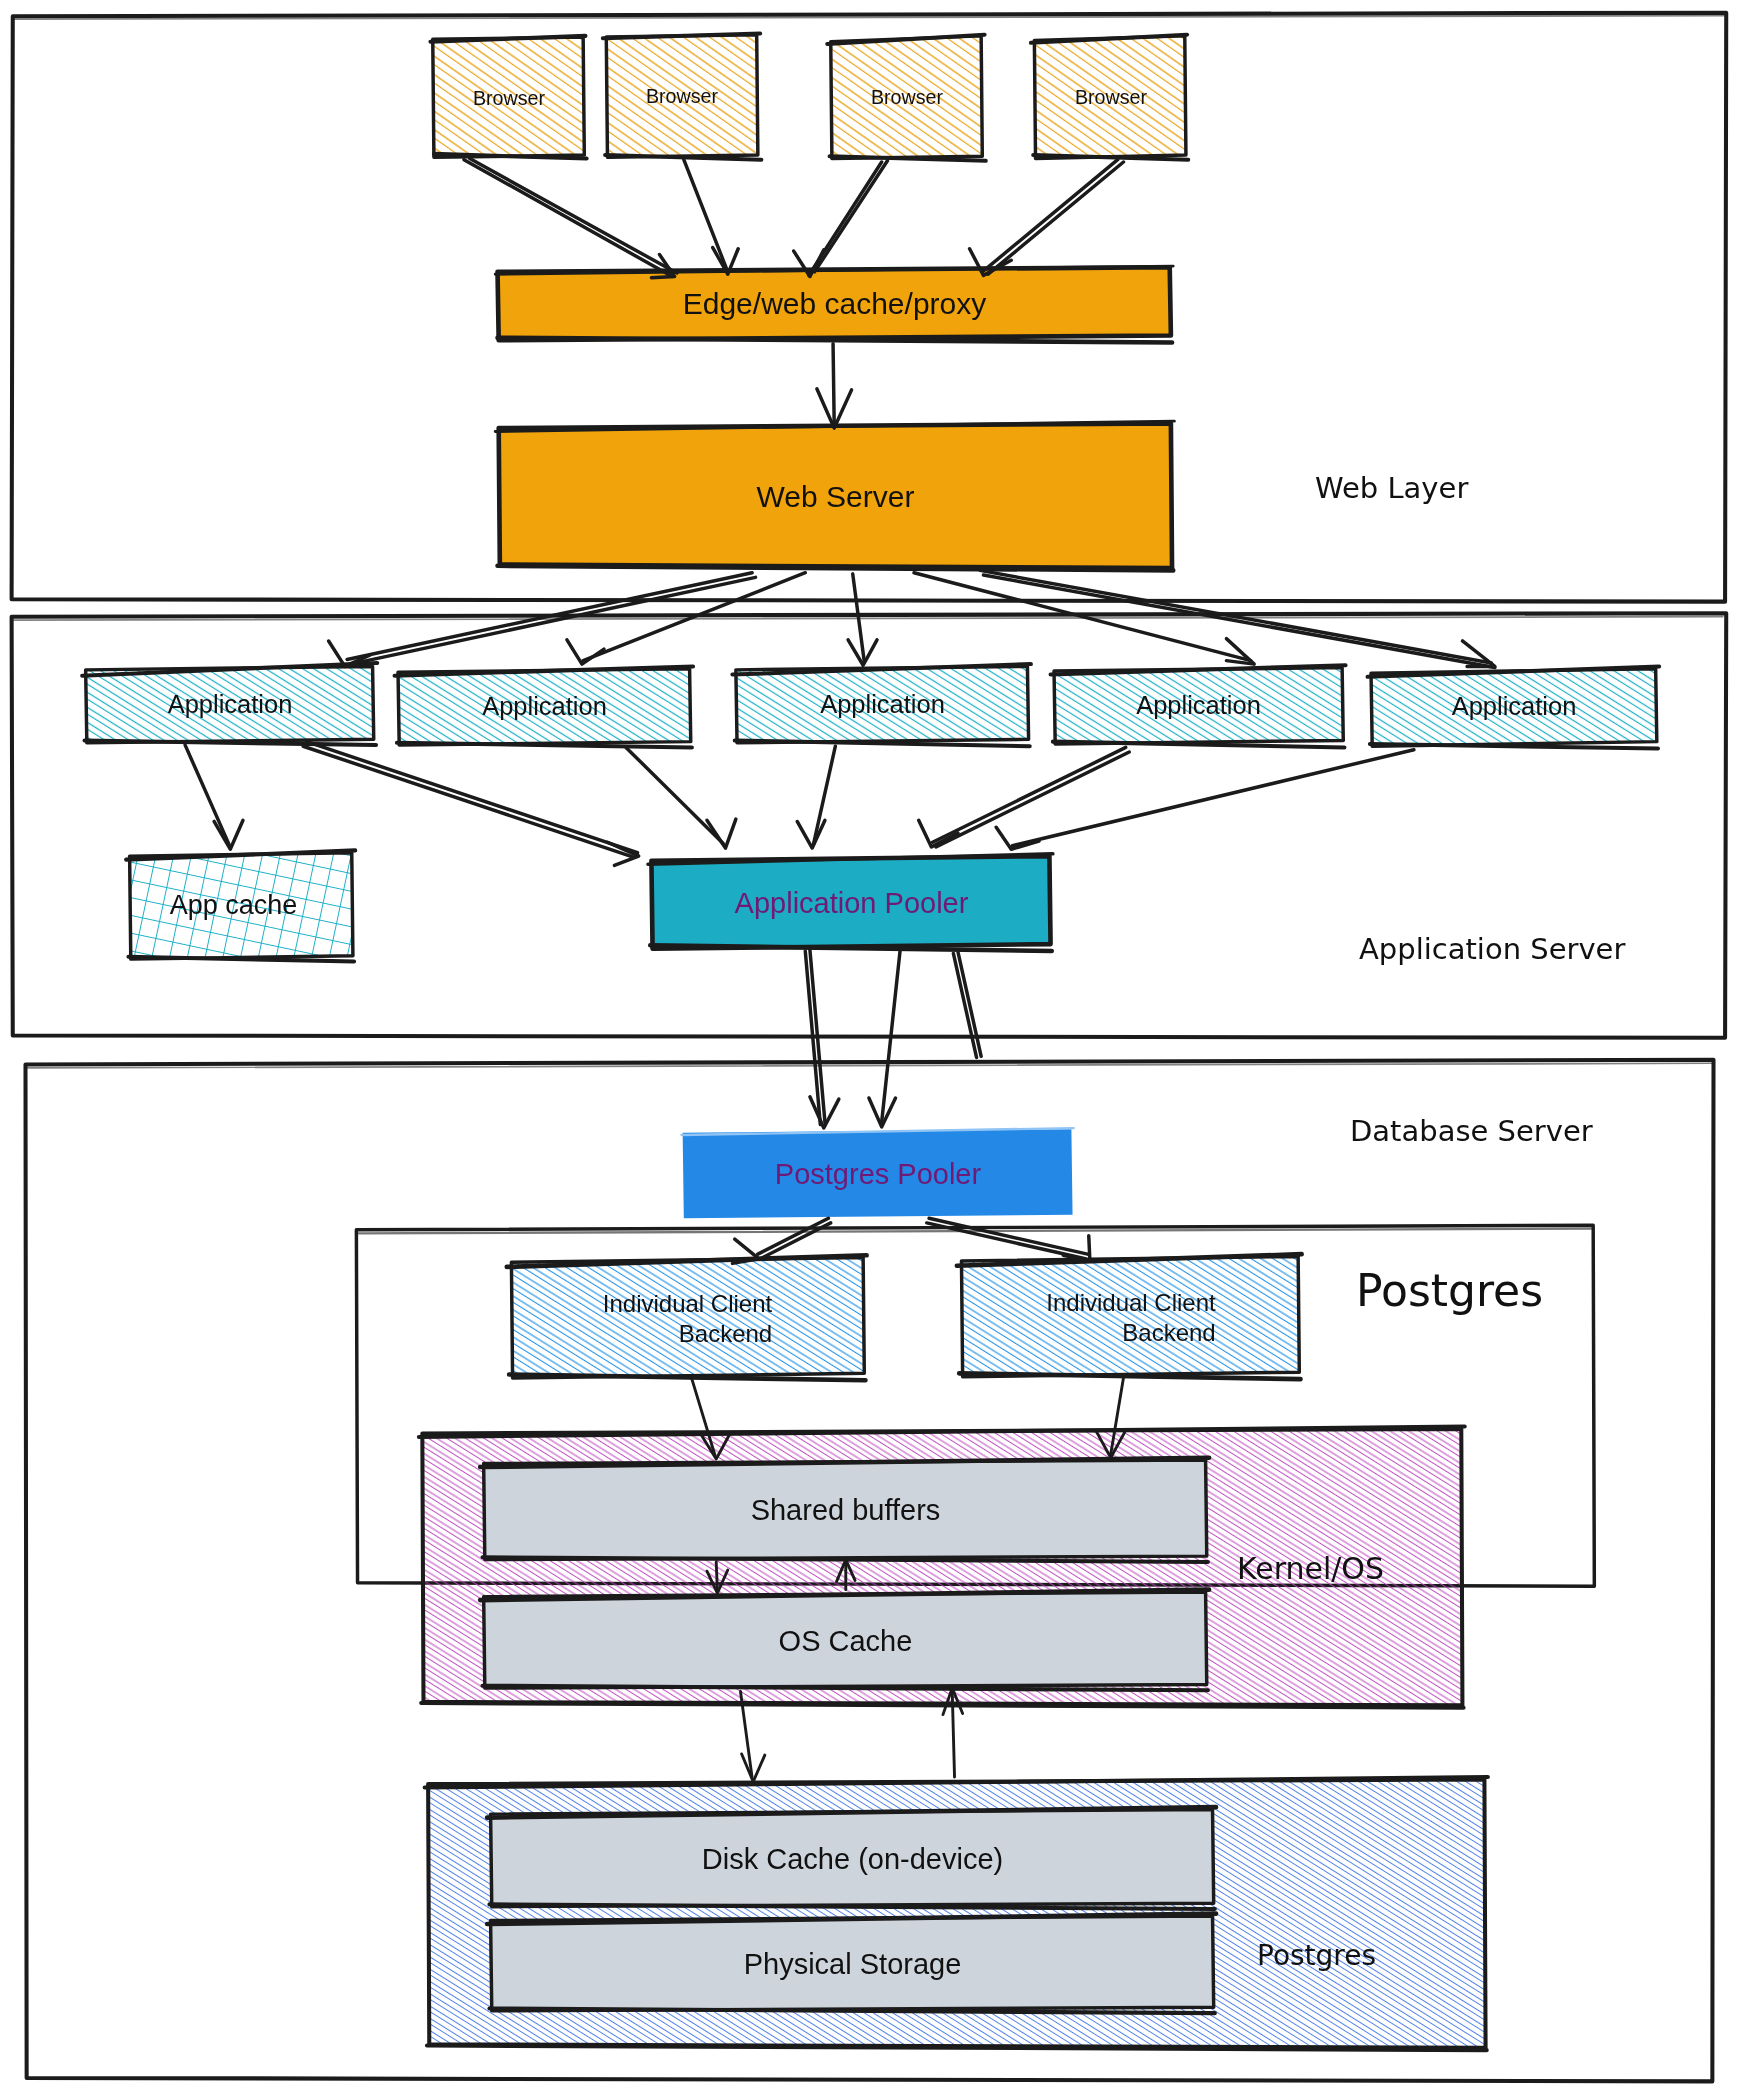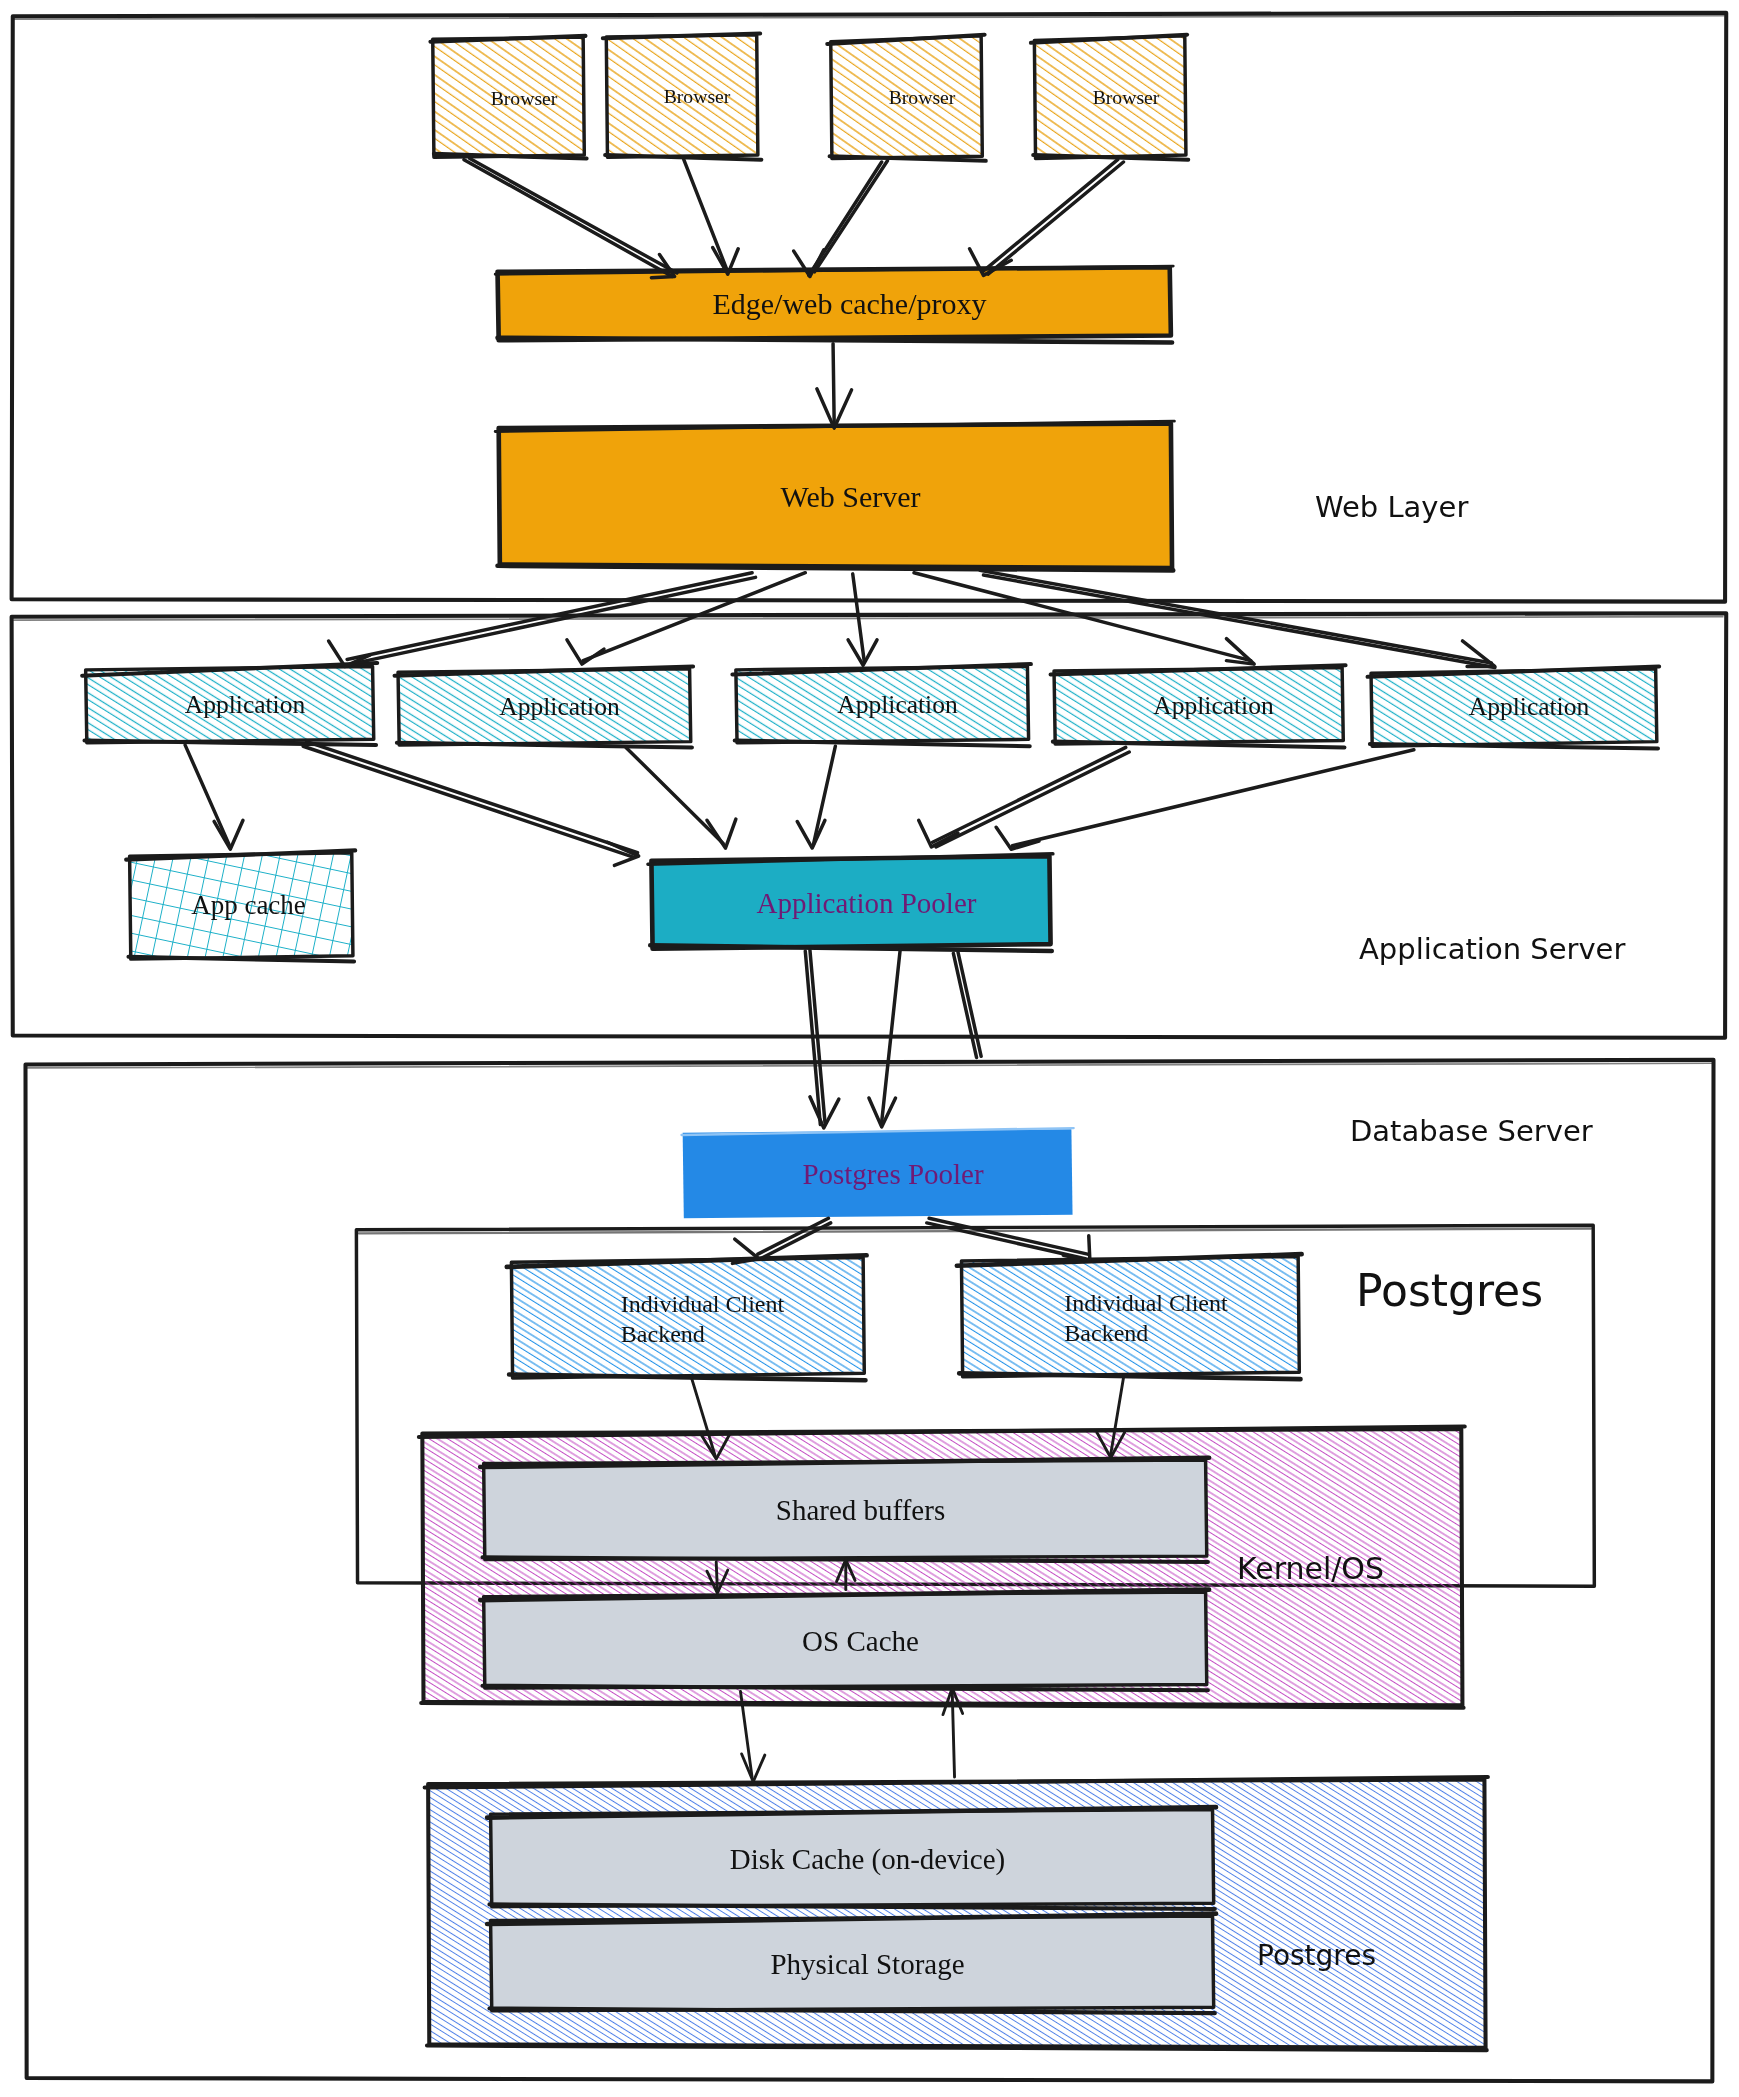--- a/index.html
+++ b/index.html
@@ -1,23 +1,23 @@
 <!DOCTYPE html>
 <html style="font-size:9.3px"><head>
 <meta charset="utf-8">
 <style>
   html,body{margin:0;padding:0;background:#ffffff;}
   body{font-family:"DejaVu Sans", sans-serif;}
   #stage{position:relative;width:1739px;height:2097px;background:#fff;overflow:hidden;}
   svg#canvas{position:absolute;left:0;top:0;width:1739px;height:2097px;}
   .nodeLabel{
     position:absolute;display:flex;align-items:center;justify-content:center;
-    text-align:left;line-height:1.25;color:#111111;
-    font-family:Liberation Serif, serif;
-    pointer-events:none;white-space:pre-line;margin-left:15px;
+    text-align:right;line-height:1.25;color:#111111;
+    font-family:Liberation Sans, sans-serif;
+    pointer-events:none;white-space:pre-line;
   }
   .freeLabel{
     position:absolute;color:#111111;font-family:"DejaVu Sans", sans-serif;
     white-space:nowrap;
   }
   .white{color:#701a75;}
 </style>
 </head>
 <body>
 
@@ -306,21 +306,21 @@
 
   <div class="nodeLabel" style="left:433px;top:39px;width:152px;height:118px;font-size:19.7px;">Browser</div>
   <div class="nodeLabel" style="left:606px;top:37px;width:152px;height:118px;font-size:19.7px;">Browser</div>
   <div class="nodeLabel" style="left:831px;top:38px;width:152px;height:118px;font-size:19.7px;">Browser</div>
   <div class="nodeLabel" style="left:1035px;top:38px;width:152px;height:118px;font-size:19.7px;">Browser</div>
 
   <div class="nodeLabel" style="left:499px;top:426px;width:673px;height:141px;font-size:30px;">Web Server</div>
 
   <div class="nodeLabel" style="left:498px;top:270px;width:673px;height:68px;font-size:30px;">Edge/web cache/proxy</div>
 
-  <div class="freeLabel" style="left:1315px;top:490px;font-size:29px;">Web Layer</div>
+  <div class="freeLabel" style="left:1315px;top:471px;font-size:29px;">Web Layer</div>
 
   <div class="nodeLabel" style="left:86px;top:668px;width:288px;height:74px;font-size:25.5px;">Application</div>
   <div class="nodeLabel" style="left:398px;top:670px;width:293px;height:74px;font-size:25.5px;">Application</div>
   <div class="nodeLabel" style="left:736px;top:668px;width:293px;height:74px;font-size:25.5px;">Application</div>
   <div class="nodeLabel" style="left:1054px;top:669px;width:289px;height:74px;font-size:25.5px;">Application</div>
   <div class="nodeLabel" style="left:1371px;top:670px;width:286px;height:74px;font-size:25.5px;">Application</div>
 
   <div class="nodeLabel" style="left:122px;top:854px;width:223px;height:104px;font-size:27px;">App cache</div>
 
   <div class="nodeLabel white" style="left:652px;top:859px;width:399px;height:88px;font-size:29px;">Application Pooler</div>

